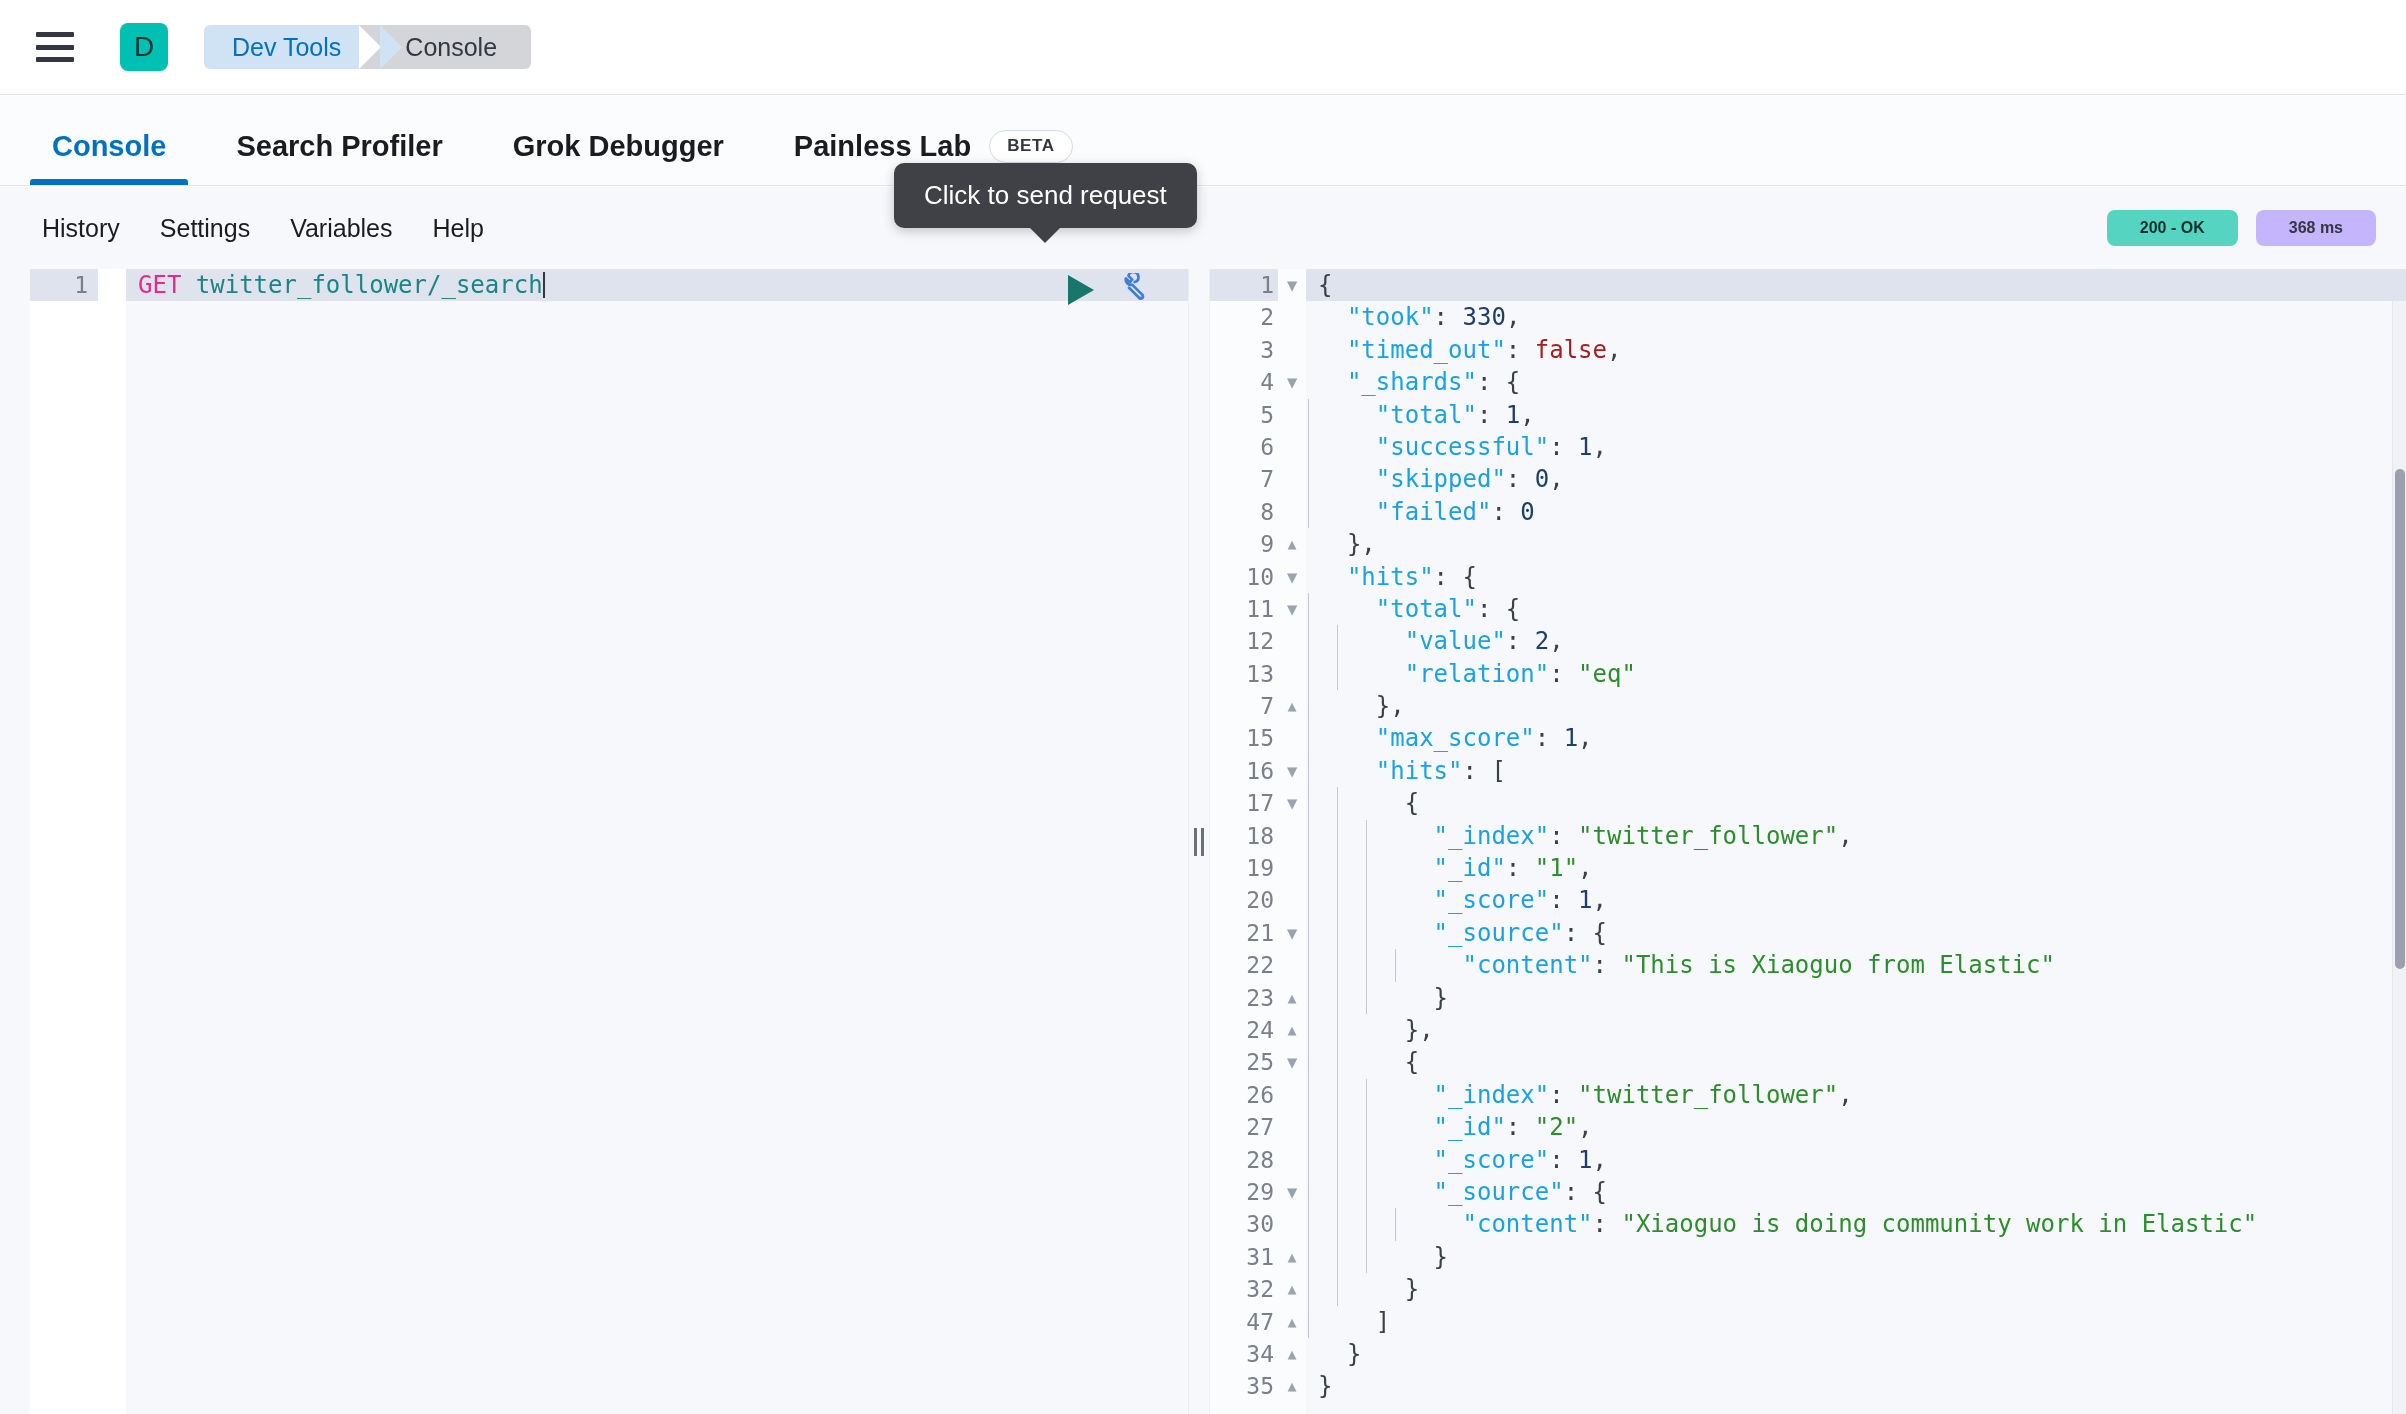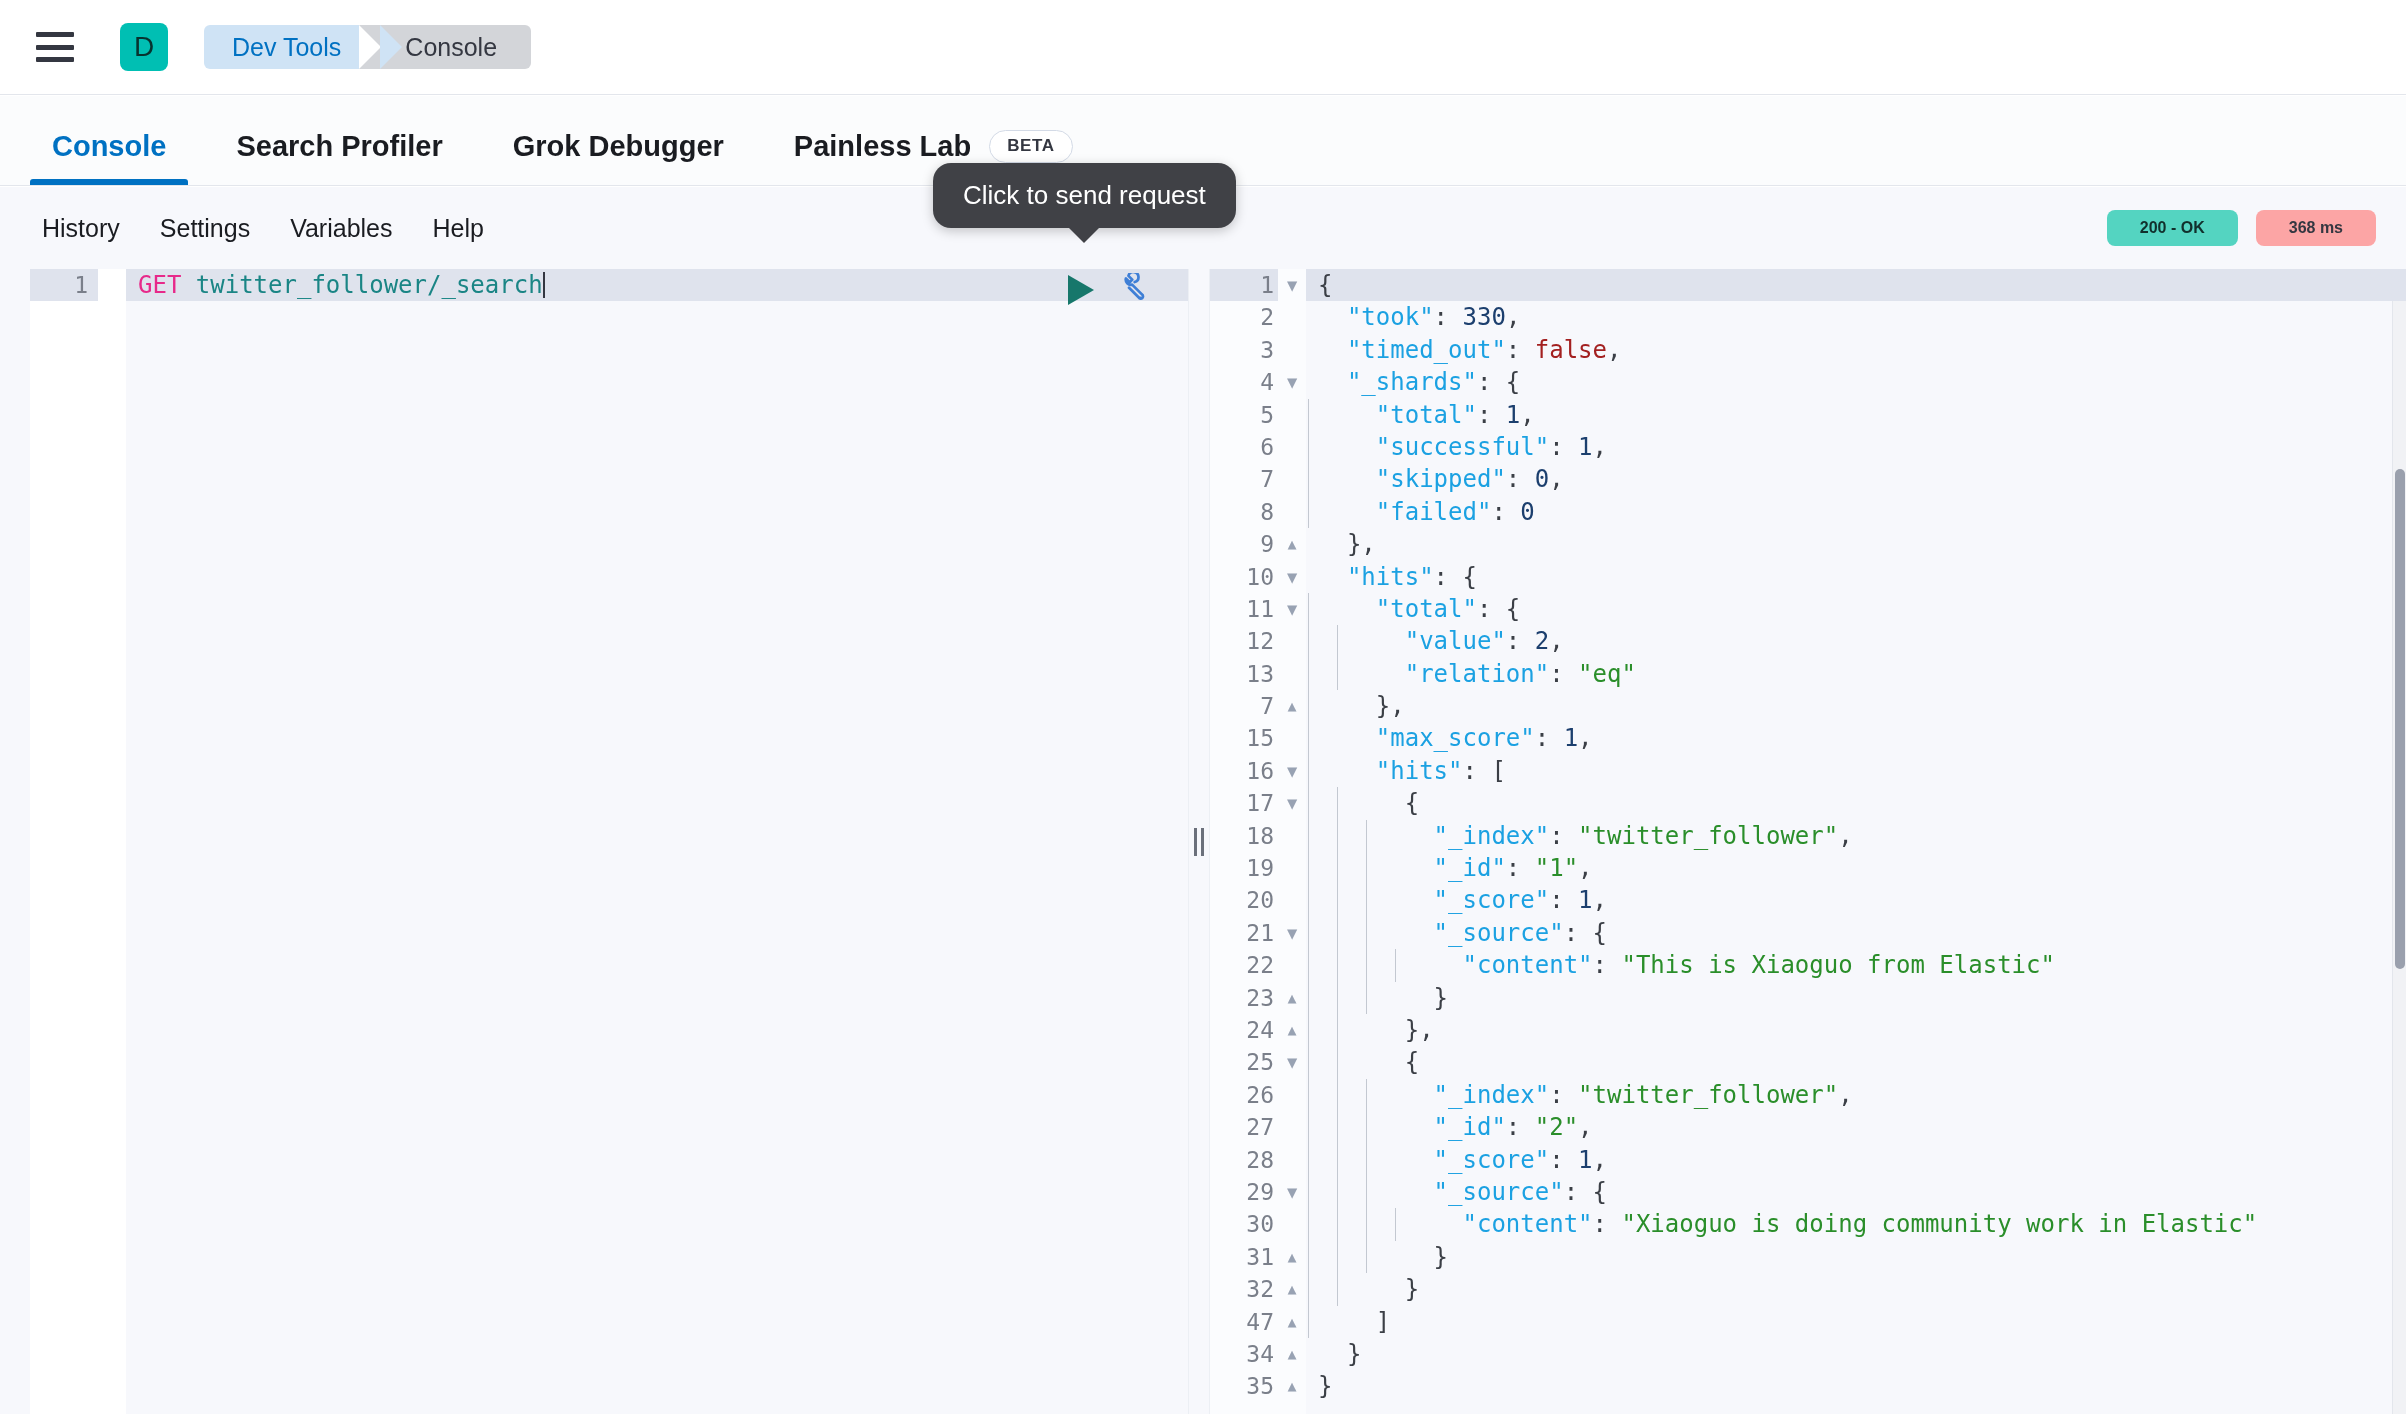--- a/index.html
+++ b/index.html
@@ -136,21 +136,21 @@
     transform: translateY(-50%);
     display: flex; align-items: center; gap: 18px;
   }
   .pill {
     font-size: 16px; font-weight: bold;
     border-radius: 8px;
     padding: 9px 33px;
     white-space: nowrap;
   }
   .pill-ok { background: #54d4c1; color: #11302c; }
-  .pill-time { background: #fca5a5; color: #343741; }
+  .pill-time { background: #c4b5fd; color: #343741; }
 
   
   .editor-area {
     position: absolute; top: 269px; left: 0;
     width: 2406px; height: 1145px;
     background: #f7f8fc;
     display: flex;
   }
   .left-pad { width: 30px; background: #f7f8fc; flex: 0 0 30px; }
 
@@ -277,25 +277,24 @@
   }
 
   
   .tooltip {
     position: absolute;
     top: 163px; left: 894px;
     background: #404146;
     color: #ffffff;
     font-size: 26px;
     padding: 17px 30px;
-    border-radius: 18px;
+    border-radius: 10px;
     z-index: 50;
     white-space: nowrap;
     box-shadow: 0 3px 12px rgba(0,0,0,0.22);
-    margin-left: 39px;
   }
   .tooltip::after {
     content: ""; position: absolute;
     bottom: -15px; left: 50%;
     transform: translateX(-50%);
     width: 0; height: 0;
     border-left: 16px solid transparent;
     border-right: 16px solid transparent;
     border-top: 16px solid #404146;
   }

